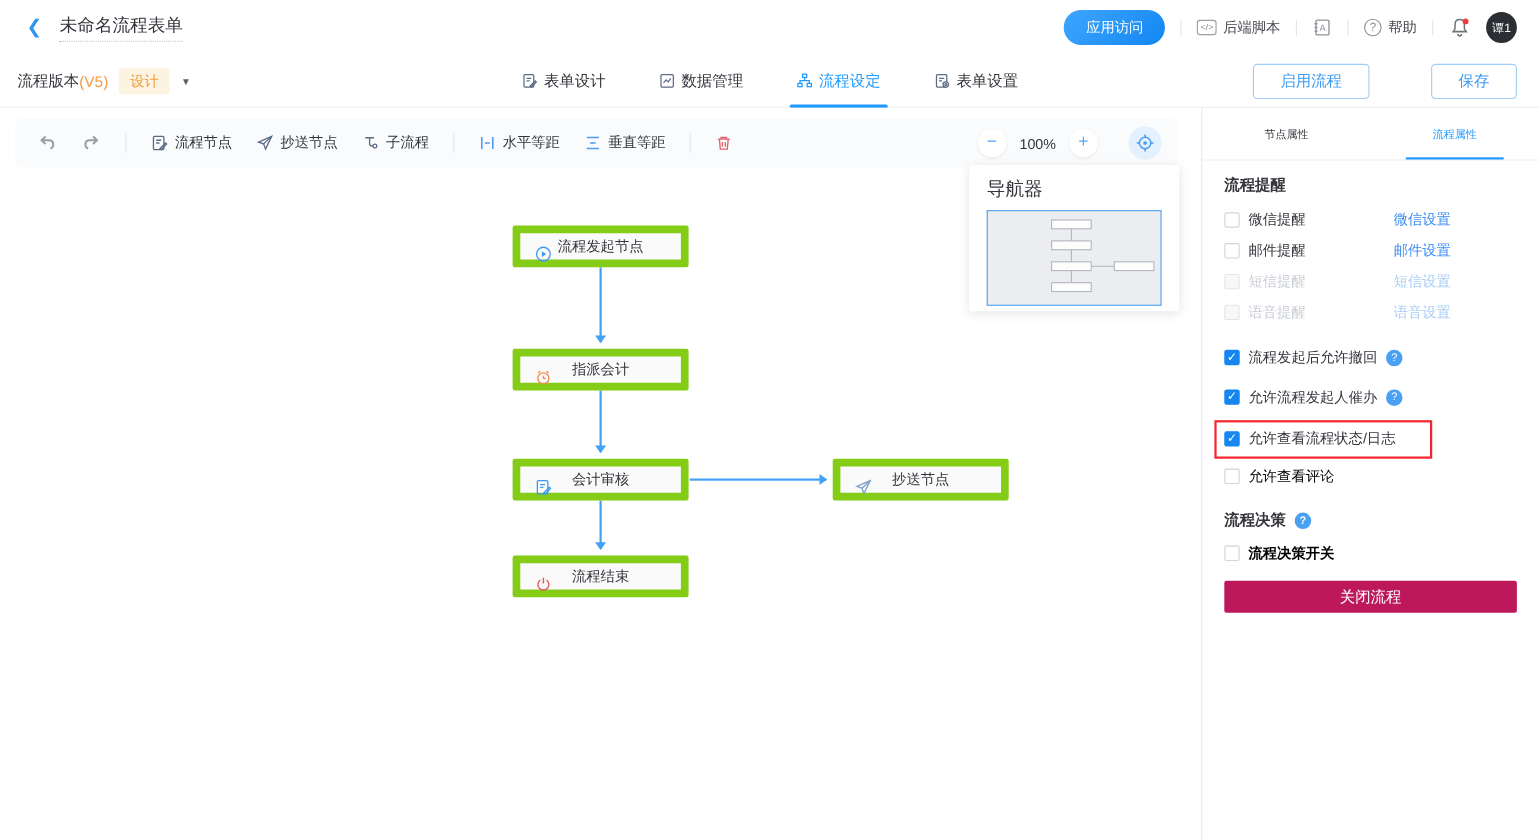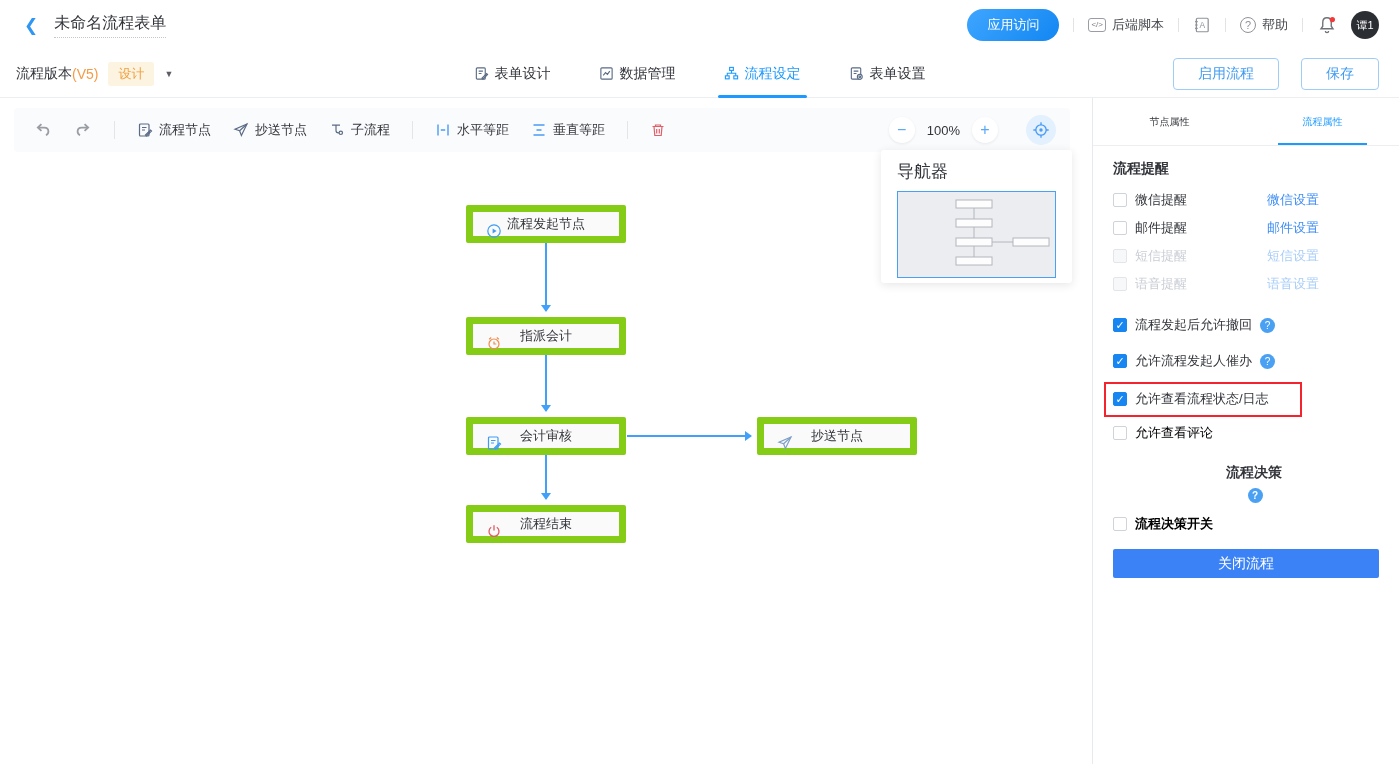--- a/index.html
+++ b/index.html
@@ -31,21 +31,21 @@
   .vlabel { font-size:14px; color:#33353b; }
   .vnum { font-size:14px; color:#f59b45; }
   .badge { background:#fcf3e1; color:#efa03e; font-size:13px; padding:3px 10px; border-radius:3px; margin-left:10px; }
   .caret { font-size:9px; color:#5b5e66; margin-left:10px; cursor:pointer; }
   .tabs { position:absolute; left:50%; transform:translateX(-50%); display:flex; gap:44px; height:48px; }
   .tab { display:flex; align-items:center; gap:6px; font-size:14px; color:#33353b; cursor:pointer;
     position:relative; padding:0 2px; }
   .tab.active { color:#1e9aff; }
   .tab.active::after { content:""; position:absolute; left:-4px; right:-4px; bottom:0;
     height:3px; border-radius:2px; background:#1e9aff; }
-  .vbar-btns { margin-left:auto; display:flex; gap:22px; }
+  .vbar-btns { margin-left:auto; display:flex; gap:56px; }
   .obtn { border:1px solid #9ecdf9; color:#3f9bf2; background:#fff; font-size:14px;
     padding:6px 24px; border-radius:4px; cursor:pointer; }
 
   
   .main { display:flex; height:666px; }
   .canvas { position:relative; width:1093px; background:#fff; border-right:1px solid #e7e9ec; }
 
   .toolbar { position:absolute; left:14px; top:10px; width:1056px; height:44px;
     background:#fafbfc; border-radius:4px; display:flex; align-items:center; padding:0 14px; gap:10px; }
   .tbtn { display:flex; align-items:center; gap:6px; font-size:13px; color:#33353b;
@@ -95,21 +95,21 @@
     cursor:pointer; flex:none; display:flex; align-items:center; justify-content:center; }
   .cb.on { background:#1886f0; border-color:#1886f0; color:#fff; font-size:11px; line-height:1; }
   .cb.dis { border-color:#e3e5e9; background:#f7f8f9; cursor:default; }
   .orow { display:flex; align-items:center; font-size:13px; color:#33353b; margin-top:18px; }
   .orow .lbl { margin-left:8px; }
   .orow .lbl.gray { color:#000000; }
   .help { width:15px; height:15px; border-radius:50%; background:#4aa0f2; color:#fff; font-size:10px;
     display:flex; align-items:center; justify-content:center; margin-left:8px; cursor:pointer; }
   .hilite { border:2px solid #f5232d; margin:12px 0 0 -9px; padding:6px 8px 7px 7px; width:198px; }
   .hilite .orow { margin-top:0; }
-  .closebtn { margin:16px 0 0 0; width:266px; height:29px; background:#3b82f6; color:#fff;
+  .closebtn { margin:16px 0 0 0; width:266px; height:29px; background:#be185d; color:#fff;
     font-size:14px; border:none; border-radius:2px; cursor:pointer; }
 </style>
 </head>
 <body>
 
 <div class="header">
   <span class="back">❮</span>
   <span class="title">未命名流程表单</span>
   <div class="hdr-right">
     <button class="pill" style="border:none">应用访问</button>
@@ -387,21 +387,21 @@
           <span class="cb on">✓</span>
           <span class="lbl">允许查看流程状态/日志</span>
         </div>
       </div>
 
       <div class="orow" style="margin-top:7px;">
         <span class="cb"></span>
         <span class="lbl gray">允许查看评论</span>
       </div>
 
-      <div class="sect" style="margin-top:22px;flex-direction:column;">
+      <div class="sect" style="margin-top:22px;">
         <span>流程决策</span>
         <span class="help" style="margin-left:2px;">?</span>
       </div>
       <div class="orow" style="margin-top:12px;font-weight:bold;">
         <span class="cb"></span>
         <span class="lbl gray">流程决策开关</span>
       </div>
 
       <button class="closebtn">关闭流程</button>
     </div>

